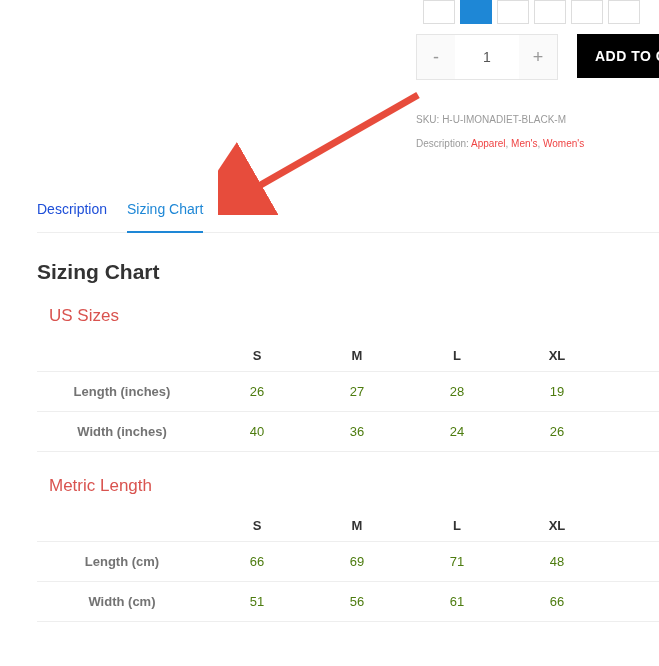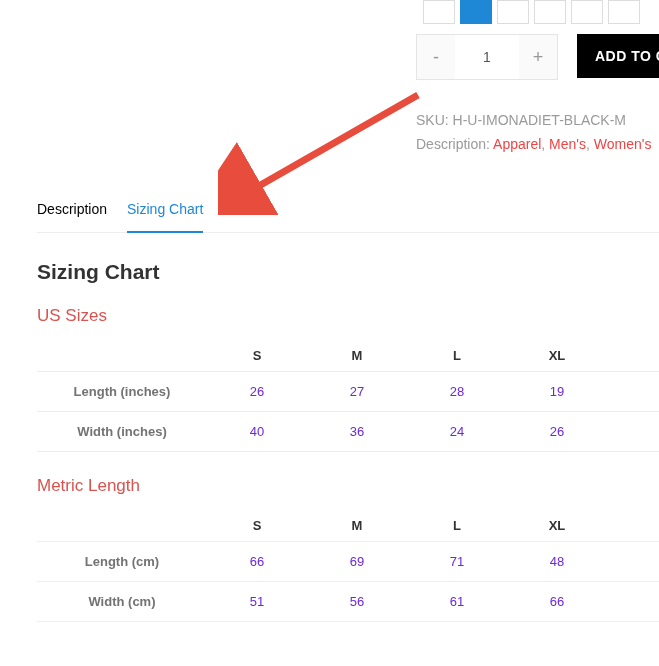--- a/index.html
+++ b/index.html
@@ -9,33 +9,33 @@
   .swatches{position:absolute;top:0;left:423px;display:flex;gap:5px;}
   .swatch{width:30px;height:22px;border:1px solid #ddd;background:#fff;}
   .swatch.sel{background:#1e87d6;border-color:#1e87d6;}
   .qty{position:absolute;top:34px;left:416px;display:flex;border:1px solid #e5e5e5;height:44px;}
   .qbtn{width:38px;display:flex;align-items:center;justify-content:center;font-size:18px;color:#999;cursor:pointer;background:#fafafa;border:none;}
   .qval{width:60px;border:none;text-align:center;font-size:14px;color:#555;}
   .addcart{position:absolute;top:34px;left:577px;height:44px;background:#000;color:#fff;font-weight:700;font-size:14px;letter-spacing:.5px;border:none;padding:0 18px;white-space:nowrap;cursor:pointer;}
   
   .arrow{position:absolute;top:85px;left:218px;width:220px;height:130px;pointer-events:none;}
   
-  .meta{position:absolute;top:108px;left:416px;font-size:14px;line-height:24px;color:#9a9a9a;}
+  .meta{position:absolute;top:108px;left:416px;font-size:10px;line-height:24px;color:#9a9a9a;}
   .meta a{color:#ef4444;text-decoration:none;}
   
   .tabs{position:absolute;top:201px;left:37px;right:0;border-bottom:1px solid #eee;display:flex;gap:20px;font-size:14px;}
-  .tab{padding:0 0 14px 0;cursor:pointer;color:#000000;}
+  .tab{padding:0 0 14px 0;cursor:pointer;color:#1d4ed8;}
   .tab.active{color:#1e87d6;border-bottom:2px solid #1e87d6;margin-bottom:-1px;}
   
   .content{position:absolute;top:260px;left:37px;right:0;}
   h2.sizing{font-size:21px;font-weight:600;color:#333;margin:0 0 22px 0;}
-  h3.group{font-size:17px;font-weight:400;color:#d9534f;margin:0 0 14px 0;}
+  h3.group{font-size:17px;font-weight:400;color:#d9534f;margin:0 0 14px 12px;}
   table{border-collapse:collapse;width:640px;table-layout:fixed;font-size:13px;margin-bottom:24px;}
   thead th{font-weight:700;color:#333;padding:8px 0;border-bottom:1px solid #eee;}
-  tbody td,tbody th{padding:12px 0;border-bottom:1px solid #eee;text-align:center;color:#6d28d9;}
+  tbody td,tbody th{padding:12px 0;border-bottom:1px solid #eee;text-align:center;color:#4d7c0f;}
   tbody th{font-weight:700;color:#737373;}
   col.lab{width:170px;}
   col.sz{width:100px;}
 </style>
 </head>
 <body>
 <div class="page">
 
 <div class="buyrow">
   <div class="swatches">

